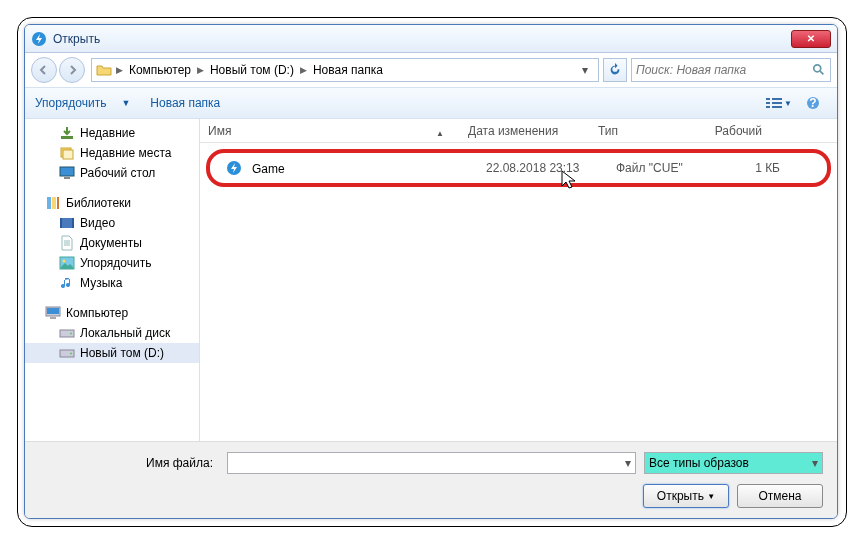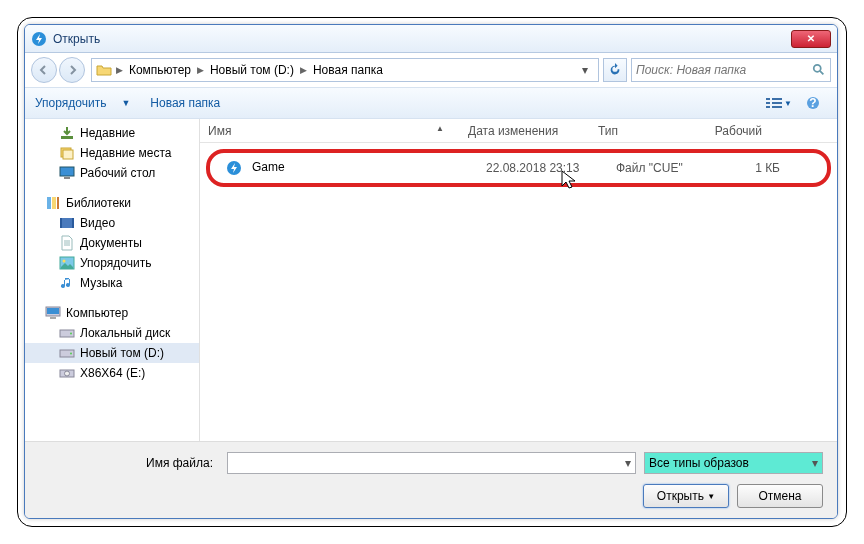--- a/index.html
+++ b/index.html
@@ -30,21 +30,21 @@
 .body{flex:1;display:flex;background:#fff;overflow:hidden}
 .sidebar{width:175px;border-right:1px solid #e0e0e0;padding:4px 0;overflow:auto}
 .sb-item{display:flex;align-items:center;gap:5px;padding:2px 6px 2px 20px;cursor:pointer;height:20px}
 .sb-item.indent{padding-left:34px}
 .sb-item.sel{background:#e0e9f5}
 .sb-group{margin-top:10px}
 .sb-icon{width:16px;height:16px;flex-shrink:0}
 .filearea{flex:1;display:flex;flex-direction:column}
 .colheaders{height:24px;border-bottom:1px solid #e4e4e4;display:flex;align-items:center;color:#555}
 .col{padding:0 8px}
-.col-name{flex:0 0 260px;display:flex;align-items:flex-start;gap:4px}
+.col-name{flex:0 0 260px;display:flex;align-items:flex-end;gap:4px}
 .col-date{flex:0 0 130px}
 .col-type{flex:0 0 110px}
 .col-size{flex:0 0 70px;text-align:right}
 .filelist{flex:1;padding:6px;position:relative}
 .highlight-box{border:4px solid #d22;border-radius:18px;padding:4px 8px;display:flex;align-items:center;height:38px}
 .filerow{display:flex;align-items:center;width:100%;color:#555}
 .filerow .col-name{color:#000}
 .fileicon{width:16px;height:16px;margin-right:6px}
 .bottombar{background:#f0f0f0;border-top:1px solid #ddd;padding:10px 14px}
 .row1{display:flex;align-items:center;gap:8px;margin-bottom:10px}
@@ -221,27 +221,20 @@
               </svg>
               <span>Локальный диск</span>
             </div>
         <div class="sb-item indent sel">
               <svg class="sb-icon" viewBox="0 0 16 16">
                 <rect x="1" y="5" width="14" height="7" fill="#ccd" stroke="#889"></rect>
                 <circle cx="12" cy="8.5" r="1" fill="#5c5"></circle>
               </svg>
               <span>Новый том (D:)</span>
             </div>
-        <div class="sb-item indent">
-              <svg class="sb-icon" viewBox="0 0 16 16">
-                <rect x="1" y="5" width="14" height="7" fill="#ccd" stroke="#889"></rect>
-                <circle cx="8" cy="8.5" r="2.5" fill="#eee" stroke="#889"></circle>
-              </svg>
-              <span>X86X64 (E:)</span>
-            </div>
       </div>
     </div>
 
     <div class="filearea">
       <div class="colheaders">
         <div class="col col-name">
               <span>Имя</span> 
               <span class="sort-tri" style="margin-left:auto;padding-right:8px">▲</span>
             </div>
         <div class="col col-date">Дата изменения</div>

